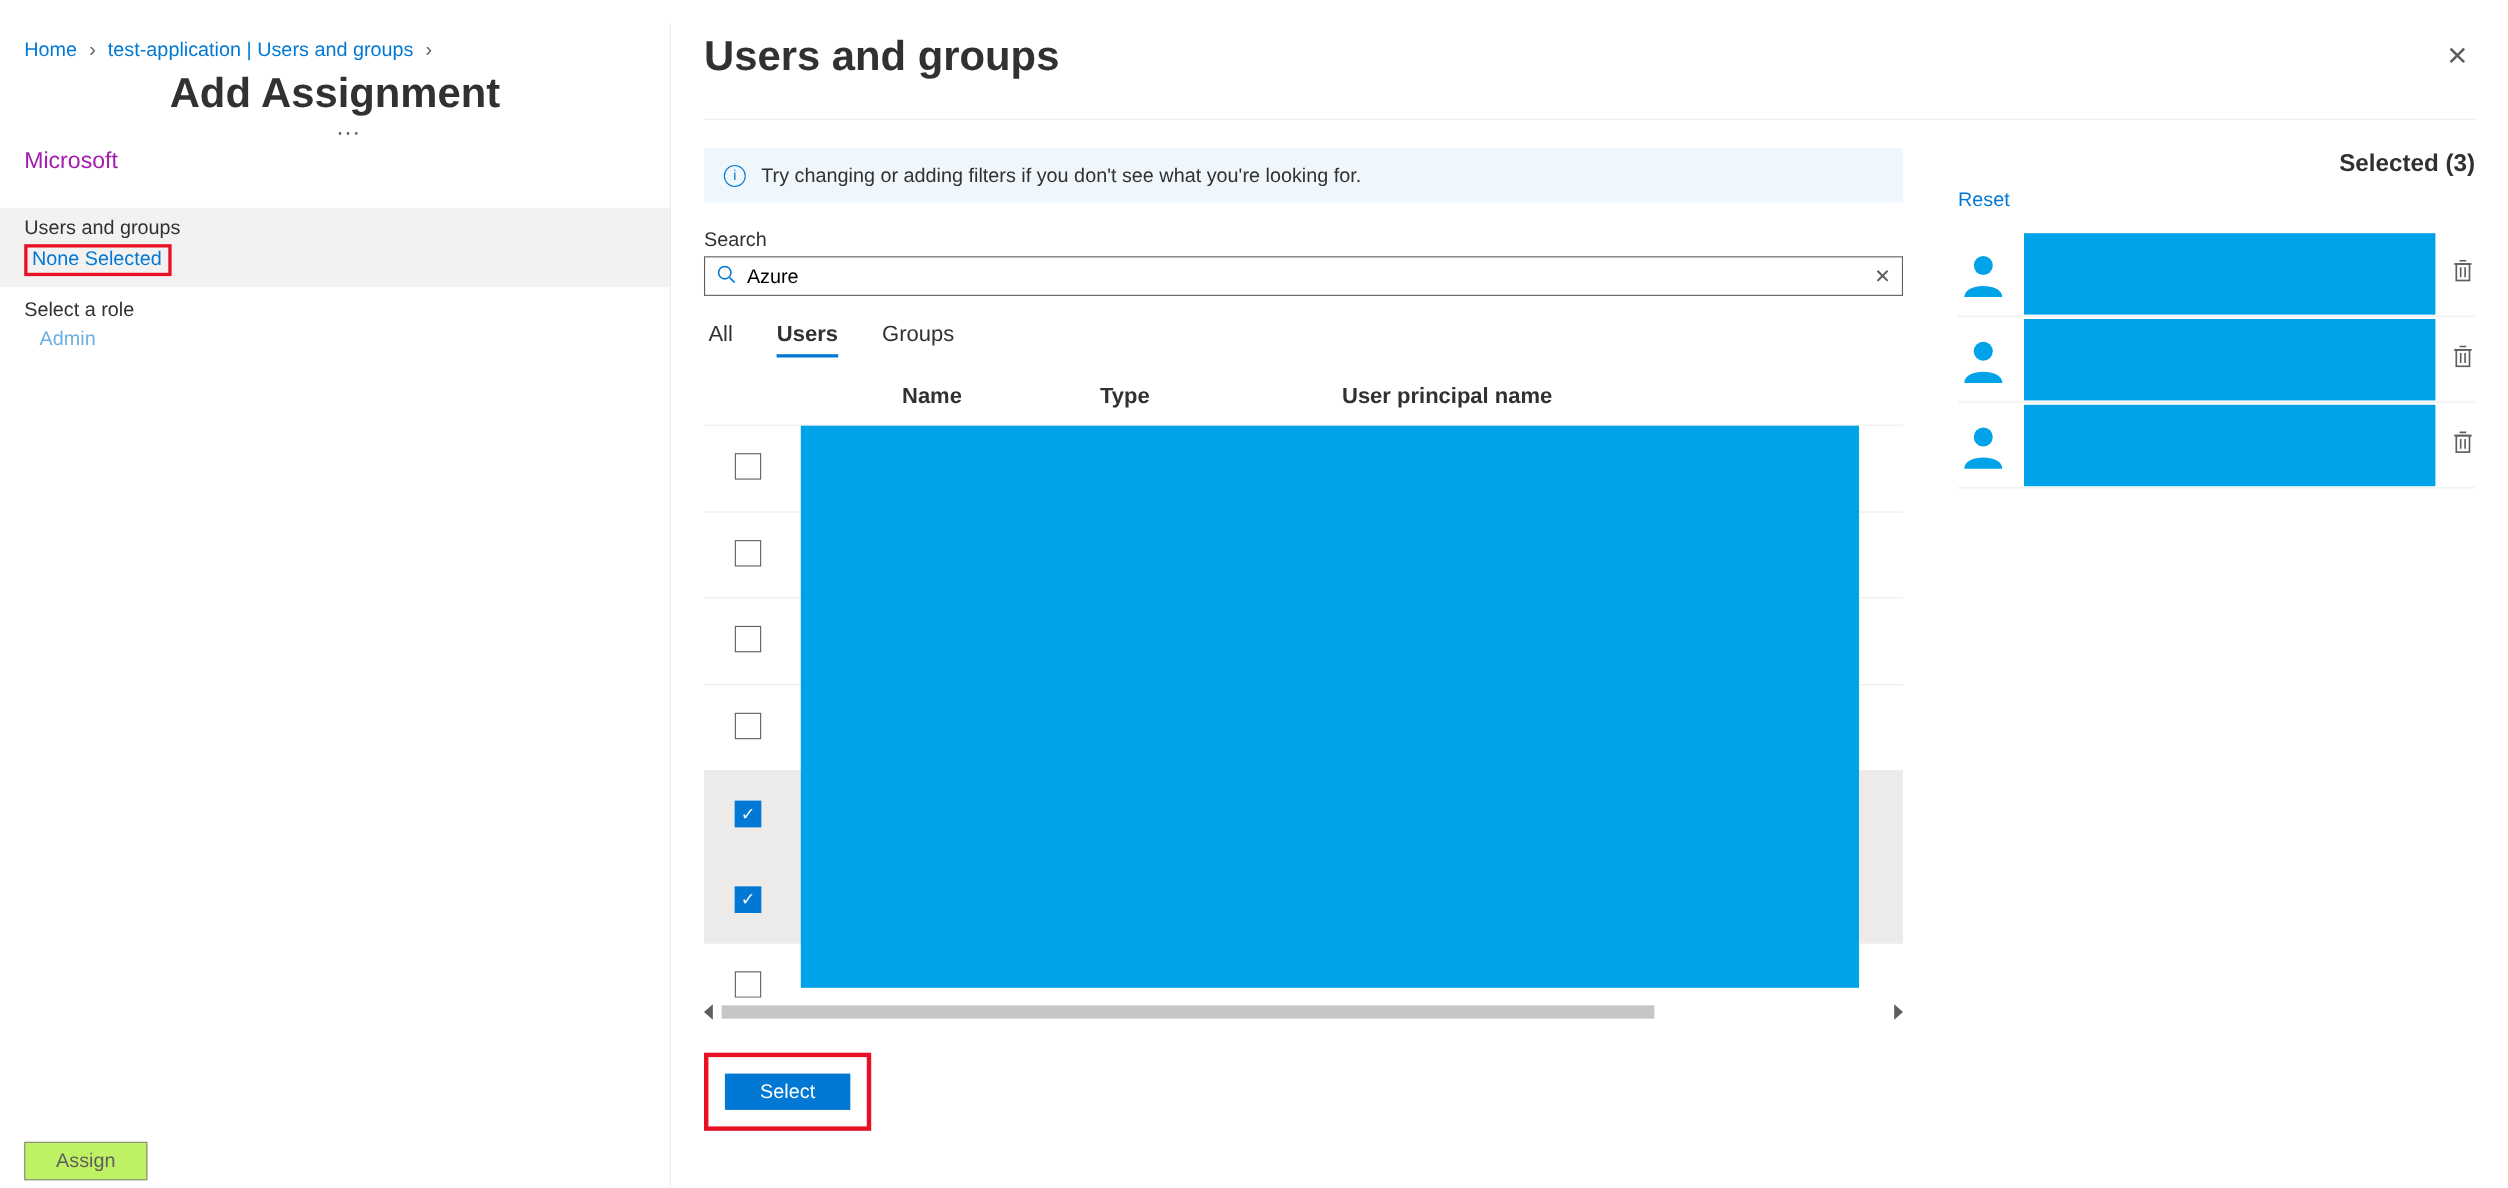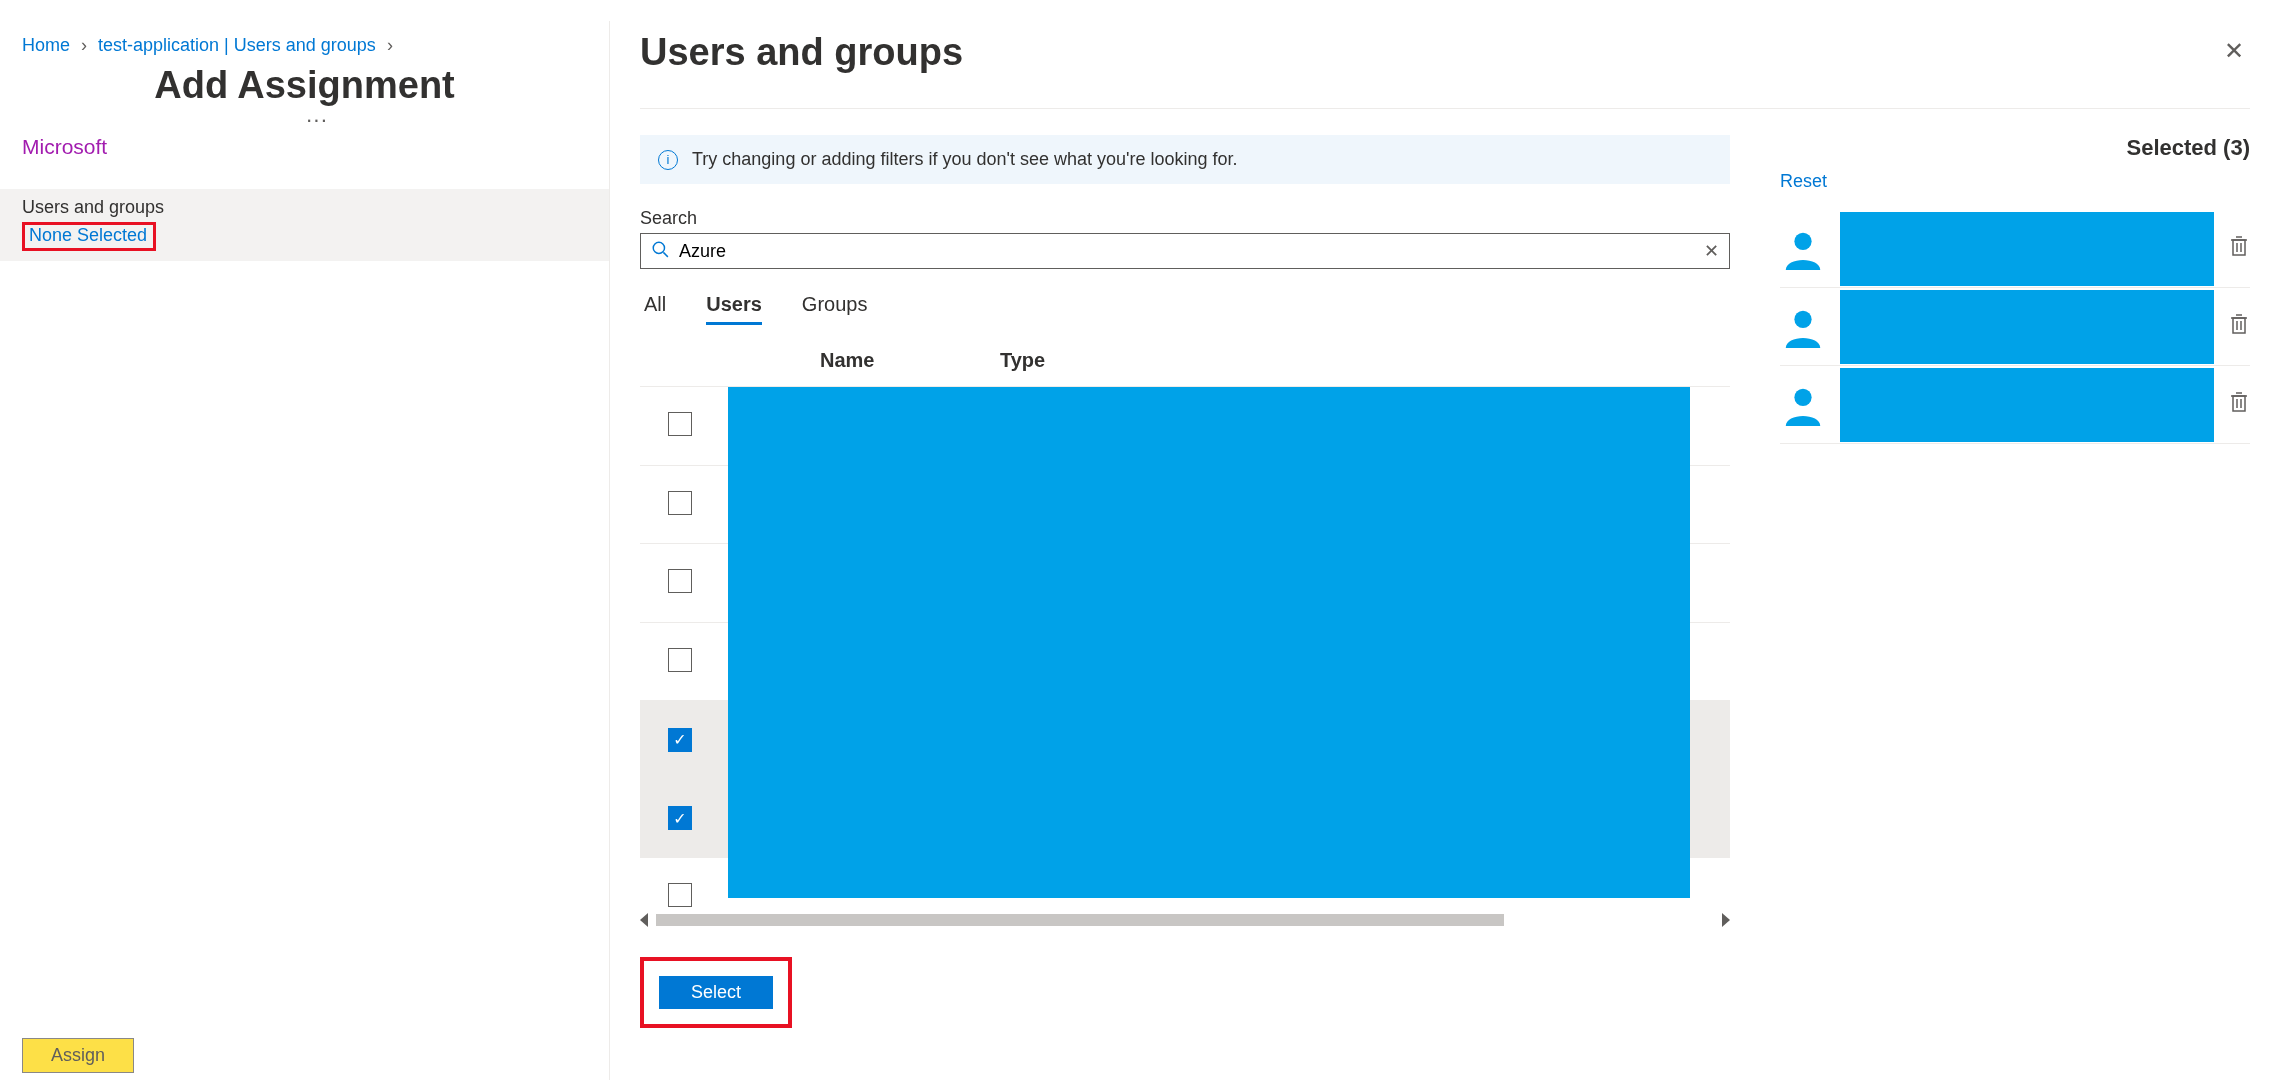--- a/index.html
+++ b/index.html
@@ -15,21 +15,21 @@
   .more-dots { margin-left: 24px; font-size: 22px; color: #605e5c; cursor: pointer; }
   .subtitle { padding: 2px 22px 30px 22px; font-size: 21px; color: #a21caf; }
   .section-block { background: #f3f2f1; padding: 8px 22px 10px 22px; }
   .section-label { font-size: 18px; color: #323130; margin-bottom: 4px; }
   .none-selected-wrap { display: inline-block; border: 3px solid #e81123; padding: 0px 6px 2px 4px; text-align: center; }
   .none-selected-wrap a { color: #0078d4; font-size: 18px; text-decoration: none; }
   .role-block { padding: 10px 22px; }
   .role-label { font-size: 18px; color: #323130; margin-bottom: 6px; }
   .role-value { color: #69afe5; font-size: 18px; padding-left: 14px; }
   .assign-row { position: absolute; bottom: 28px; left: 22px; }
-  .assign-btn { border: 1px solid #8a8886; background: #fde047; color: #605e5c; padding: 6px 28px; font-size: 18px; cursor: default; }
+  .assign-btn { border: 1px solid #8a8886; background: #bef264; color: #605e5c; padding: 6px 28px; font-size: 18px; cursor: default; }
   .panel-title-row { display: flex; align-items: flex-start; justify-content: space-between; }
   .panel-title { font-size: 38px; font-weight: 600; padding-bottom: 34px; }
   .close-x { font-size: 24px; color: #605e5c; cursor: pointer; padding: 6px; }
   .panel-body { display: flex; gap: 50px; border-top: 1px solid #edebe9; padding-top: 26px; height: calc(100% - 140px); }
   .panel-main { flex: 1; display: flex; flex-direction: column; max-width: 1095px; }
   .panel-side { width: 470px; }
   .info-bar { background: #eff6fc; border-left: 0; display: flex; align-items: center; padding: 14px 18px; font-size: 18px; color: #323130; margin-bottom: 24px; }
   .info-icon { width: 20px; height: 20px; border: 1.5px solid #0078d4; border-radius: 50%; color: #0078d4; display: inline-flex; align-items: center; justify-content: center; font-size: 13px; margin-right: 14px; flex-shrink: 0; }
   .search-label { font-size: 18px; margin-bottom: 4px; }
   .search-box { display: flex; align-items: center; border: 1px solid #605e5c; height: 36px; padding: 0 10px; margin-bottom: 24px; }
@@ -84,20 +84,24 @@
       <div class="more-dots">···</div>
     </div>
     <div class="subtitle">Microsoft</div>
 
     <div class="section-block">
       <div class="section-label">Users and groups</div>
       <div class="none-selected-wrap">
         <a href="#">None Selected</a>
       </div>
     </div>
+    <div class="role-block">
+      <div class="role-label">Select a role</div>
+      <div class="role-value">Admin</div>
+    </div>
 
     <div class="assign-row">
       <button class="assign-btn">Assign</button>
     </div>
   </div>
 
   <div class="right">
     <div class="panel-title-row">
       <div class="panel-title">Users and groups</div>
       <div class="close-x">✕</div>
@@ -126,20 +130,21 @@
           <div class="tab">All</div>
           <div class="tab active">Users</div>
           <div class="tab">Groups</div>
         </div>
 
         <div class="table-wrap">
           <div class="table-header">
             <div class="col-check"></div>
             <div class="col-name">Name</div>
             <div class="col-type">Type</div>
+            <div class="col-upn">User principal name</div>
           </div>
           <div class="rows" id="rows">
             <div class="redact-overlay"></div>
           <div class="row">
                 <div class="col-check"><span class="cbx"></span></div>
               </div>
               <div class="row">
                 <div class="col-check"><span class="cbx"></span></div>
               </div>
               <div class="row">

